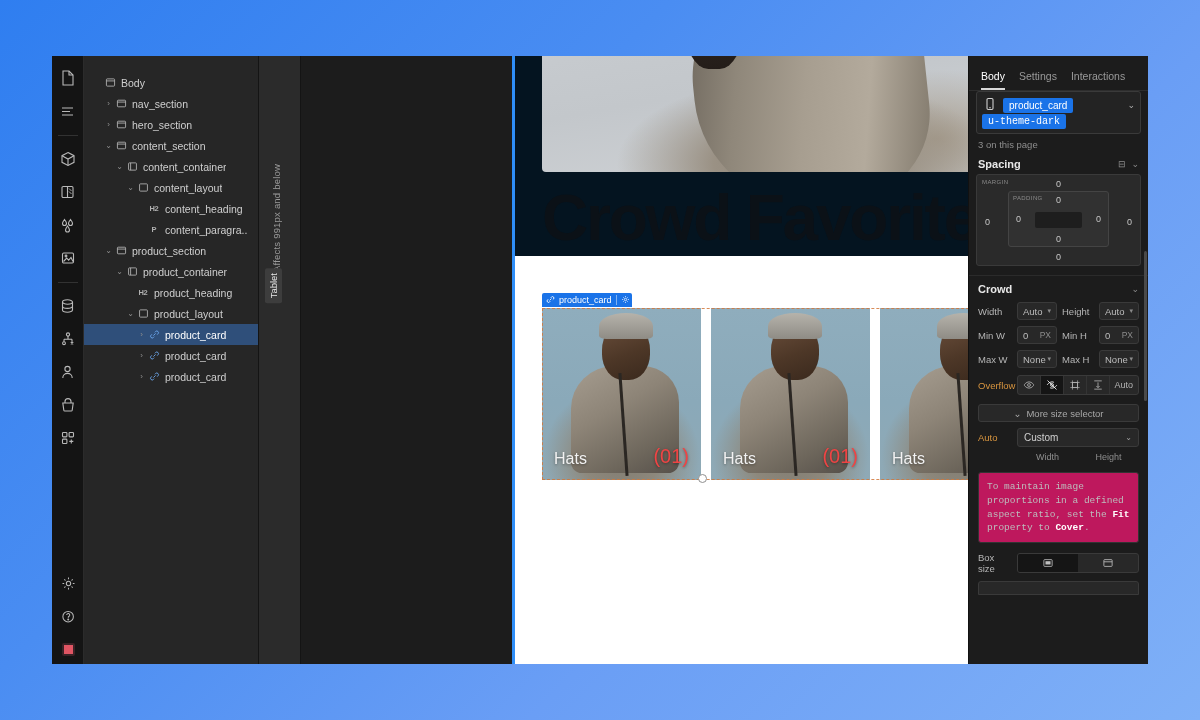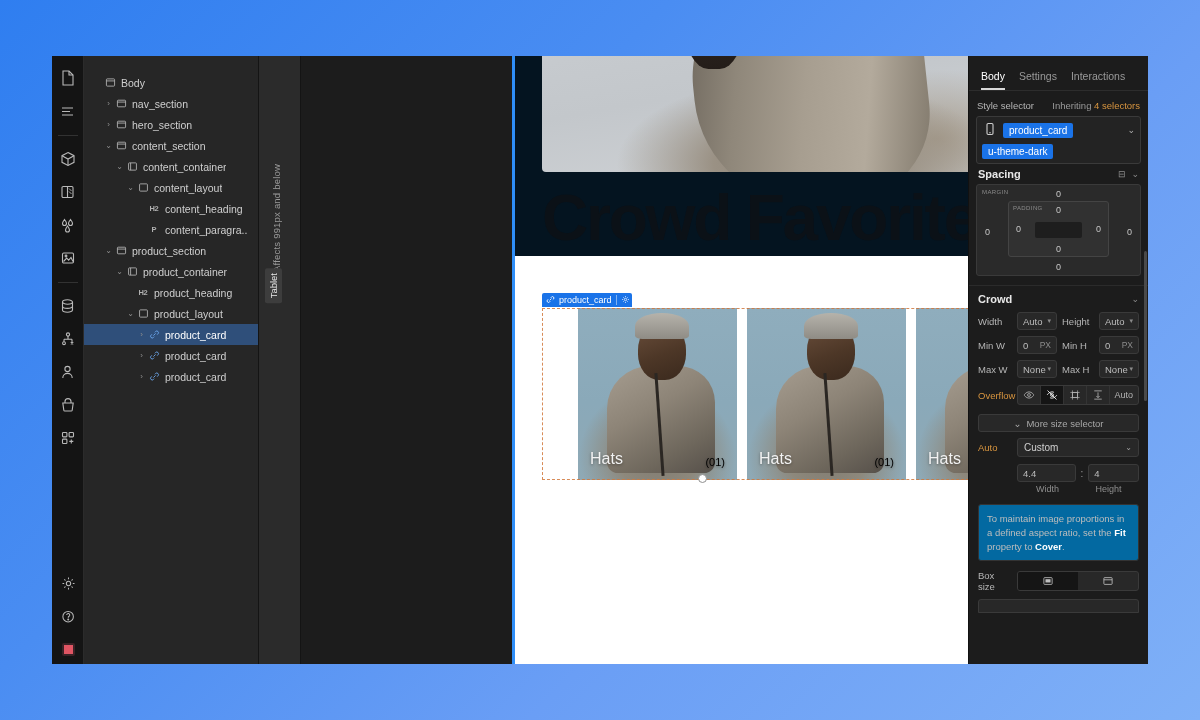--- a/index.html
+++ b/index.html
@@ -148,21 +148,21 @@
     letter-spacing: -2.2px;
     color: #0b1117;
     font-weight: 700;
     font-family: "Liberation Sans", sans-serif;
   }
 
   
   #product-layout {
     position: absolute; left: 30px; top: 252px;
     width: 507px; height: 172px;
-    display: flex; gap: 10px; margin-left: 36px;
+    display: flex; gap: 10px;
   }
   .product-card {
     width: 159px; height: 172px;
     position: relative;
     overflow: hidden;
     cursor: pointer;
   }
   .card-photo {
     position:absolute; inset:0;
     background:
@@ -193,21 +193,21 @@
     background: #2b2723;
     transform: rotate(-4deg);
   }
   .card-label-left {
     position:absolute; left: 12px; bottom: 12px;
     color:#f2f2f2; font-size: 16px;
     text-shadow: 0 1px 3px rgba(0,0,0,.4);
   }
   .card-label-right {
     position:absolute; right: 12px; bottom: 12px;
-    color:#000000; font-size: 11px;
+    color:#ef4444; font-size: 20px;
     text-shadow: 0 1px 3px rgba(0,0,0,.4);
   }
   .product-card.selected { outline: 1px solid #2b6ed9; outline-offset: -1px; }
   .product-card.ghost { outline: 1px dashed #c9c9c9; outline-offset: -1px; }
 
   
   #card-badge {
     position:absolute; left: 30px; top: 237px;
     height: 14px; display:flex; align-items:center;
     background: #1a73e8; color:#fff; font-size: 9px;
@@ -265,21 +265,21 @@
     margin: 0 7px; border:1px solid #3a3a3a; border-radius: 3px;
     background:#232323; padding: 4px 5px;
   }
   .sel-row1 { display:flex; align-items:center; gap: 5px; }
   .chip {
     background:#1a73e8; color:#fff; font-size: 10px;
     padding: 2px 6px; border-radius: 2px; cursor:pointer;
     white-space:nowrap;
   }
   .sel-caret { margin-left:auto; color:#b0b0b0; font-size: 9px; cursor:pointer; }
-  .sel-row2 { margin-top: 5px; display:flex; }
+  .sel-row2 { display:flex;font-family:Liberation Mono, monospace; }
   #sp-count { padding: 5px 9px 4px; color:#8e8e8e; font-size: 9.5px; }
 
   .sp-section-head {
     display:flex; align-items:center; justify-content:space-between;
     padding: 4px 9px; font-size: 11px; color:#e8e8e8; font-weight:700;
   }
   .sp-section-head .tools { display:flex; gap:6px; color:#8c8c8c; font-weight:400; font-size:9px;}
   .sp-sep { height:1px; background:#2b2b2b; margin: 3px 0; }
 
   
@@ -332,22 +332,22 @@
     color:#d0d0d0; font-size:10px; cursor:pointer;
   }
   .sp-select .car { margin-left:auto; color:#a0a0a0; font-size:8px; }
 
   #ratio-fields { display:flex; align-items:center; gap:5px; padding: 4px 9px 0 48px; }
   #ratio-colon { color:#9a9a9a; font-size:10px; }
   #ratio-subs { display:flex; padding: 2px 9px 4px 48px; color:#8e8e8e; font-size:9px; }
   #ratio-subs span { flex:1 1 0; text-align:center; }
 
   #ratio-note {
-    margin: 6px 9px; background:#0369a1; border:1px solid #333; border-radius:3px;
-    padding: 7px 8px; color:#bdbdbd; font-size:9.5px; line-height: 1.45;
+    margin: 6px 9px; background:#be185d; border:1px solid #333; border-radius:3px;
+    padding: 7px 8px; color:#bdbdbd; font-size:9.5px; line-height: 1.45; font-family: Liberation Mono, monospace;
   }
   #ratio-note b { color:#ffffff; }
 
   #boxsize-row { display:flex; align-items:center; padding: 3px 9px; }
   #boxsize-btns { display:flex; flex:1 1 auto; background:#282828;
                   border:1px solid #3a3a3a; border-radius:3px; overflow:hidden; margin-left:5px;}
   .bs-btn { flex:1 1 auto; height:18px; display:flex; align-items:center;
             justify-content:center; color:#c0c0c0; cursor:pointer; }
   .bs-btn.active { background:#151515; }
   #boxsize-peek {
@@ -675,40 +675,37 @@
   </div>
 
   <div id="style-panel">
     <div id="sp-tabs">
       <div class="sp-tab active">Body</div>
       <div class="sp-tab">Settings</div>
       <div class="sp-tab">Interactions</div>
     </div>
     <div class="sp-divider"></div>
 
-    <div id="sp-selector-head">
-      <span class="lbl">Style selector</span>
-      <span class="inh"><span>Inheriting </span><b>4 selectors</b></span>
-    </div>
 
     <div id="sp-selector-box">
       <div class="sel-row1">
         <span>
           <svg width="16" height="16" viewBox="0 0 16 16" fill="none" stroke="#cfcfcf" stroke-width="1.1">
               <rect x="5" y="2.5" width="6" height="11" rx="1.2"></rect>
               <path d="M7.2 11.8h1.6"></path>
             </svg>
         </span>
         <span class="chip">product_card</span>
         <span class="sel-caret">⌄</span>
       </div>
       <div class="sel-row2">
         <span class="chip">u-theme-dark</span>
       </div>
     </div>
+    <div id="sp-count">3 on this page</div>
 
     <div class="sp-section-head">
       <span>Spacing</span>
       <span class="tools">
         <span>⊟</span>
         <span>⌄</span>
       </span>
     </div>
 
     <div id="spacing-wrap">
@@ -814,29 +811,20 @@
     </div>
 
     <div class="sp-row">
       <span class="sp-label hl">Auto</span>
       <span class="sp-select">
         <span>Custom</span>
         <span class="car">⌄</span>
       </span>
     </div>
 
-    <div id="ratio-fields">
-      <span class="sp-field">
-          <span>4.4</span>
-        </span>
-      <span id="ratio-colon">:</span>
-      <span class="sp-field">
-          <span>4</span>
-        </span>
-    </div>
     <div id="ratio-subs">
       <span>Width</span>
       <span>Height</span>
     </div>
 
     <div id="ratio-note">
       <span>To maintain image proportions in a defined aspect ratio, set the </span><b>Fit</b><span> property to </span><b>Cover</b><span>.</span>
     </div>
 
     <div id="boxsize-row">

